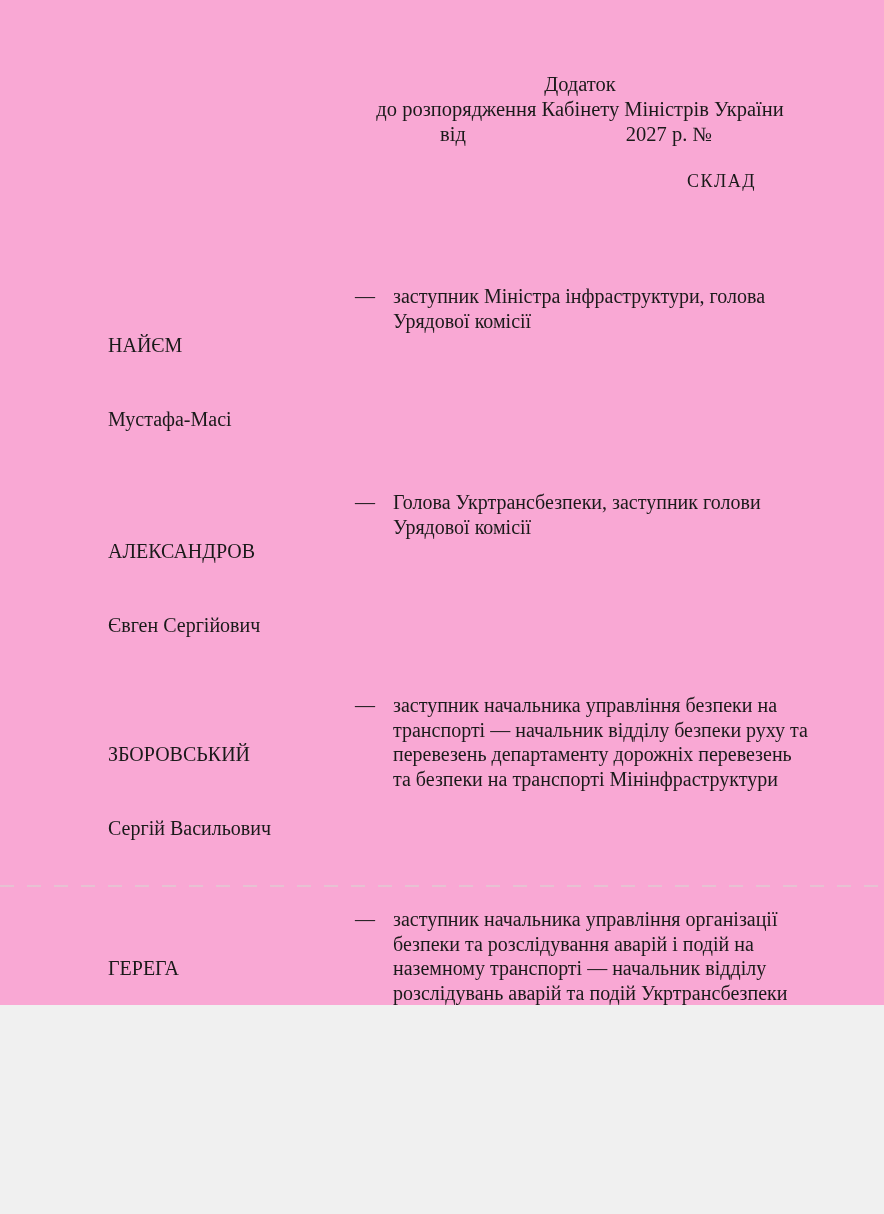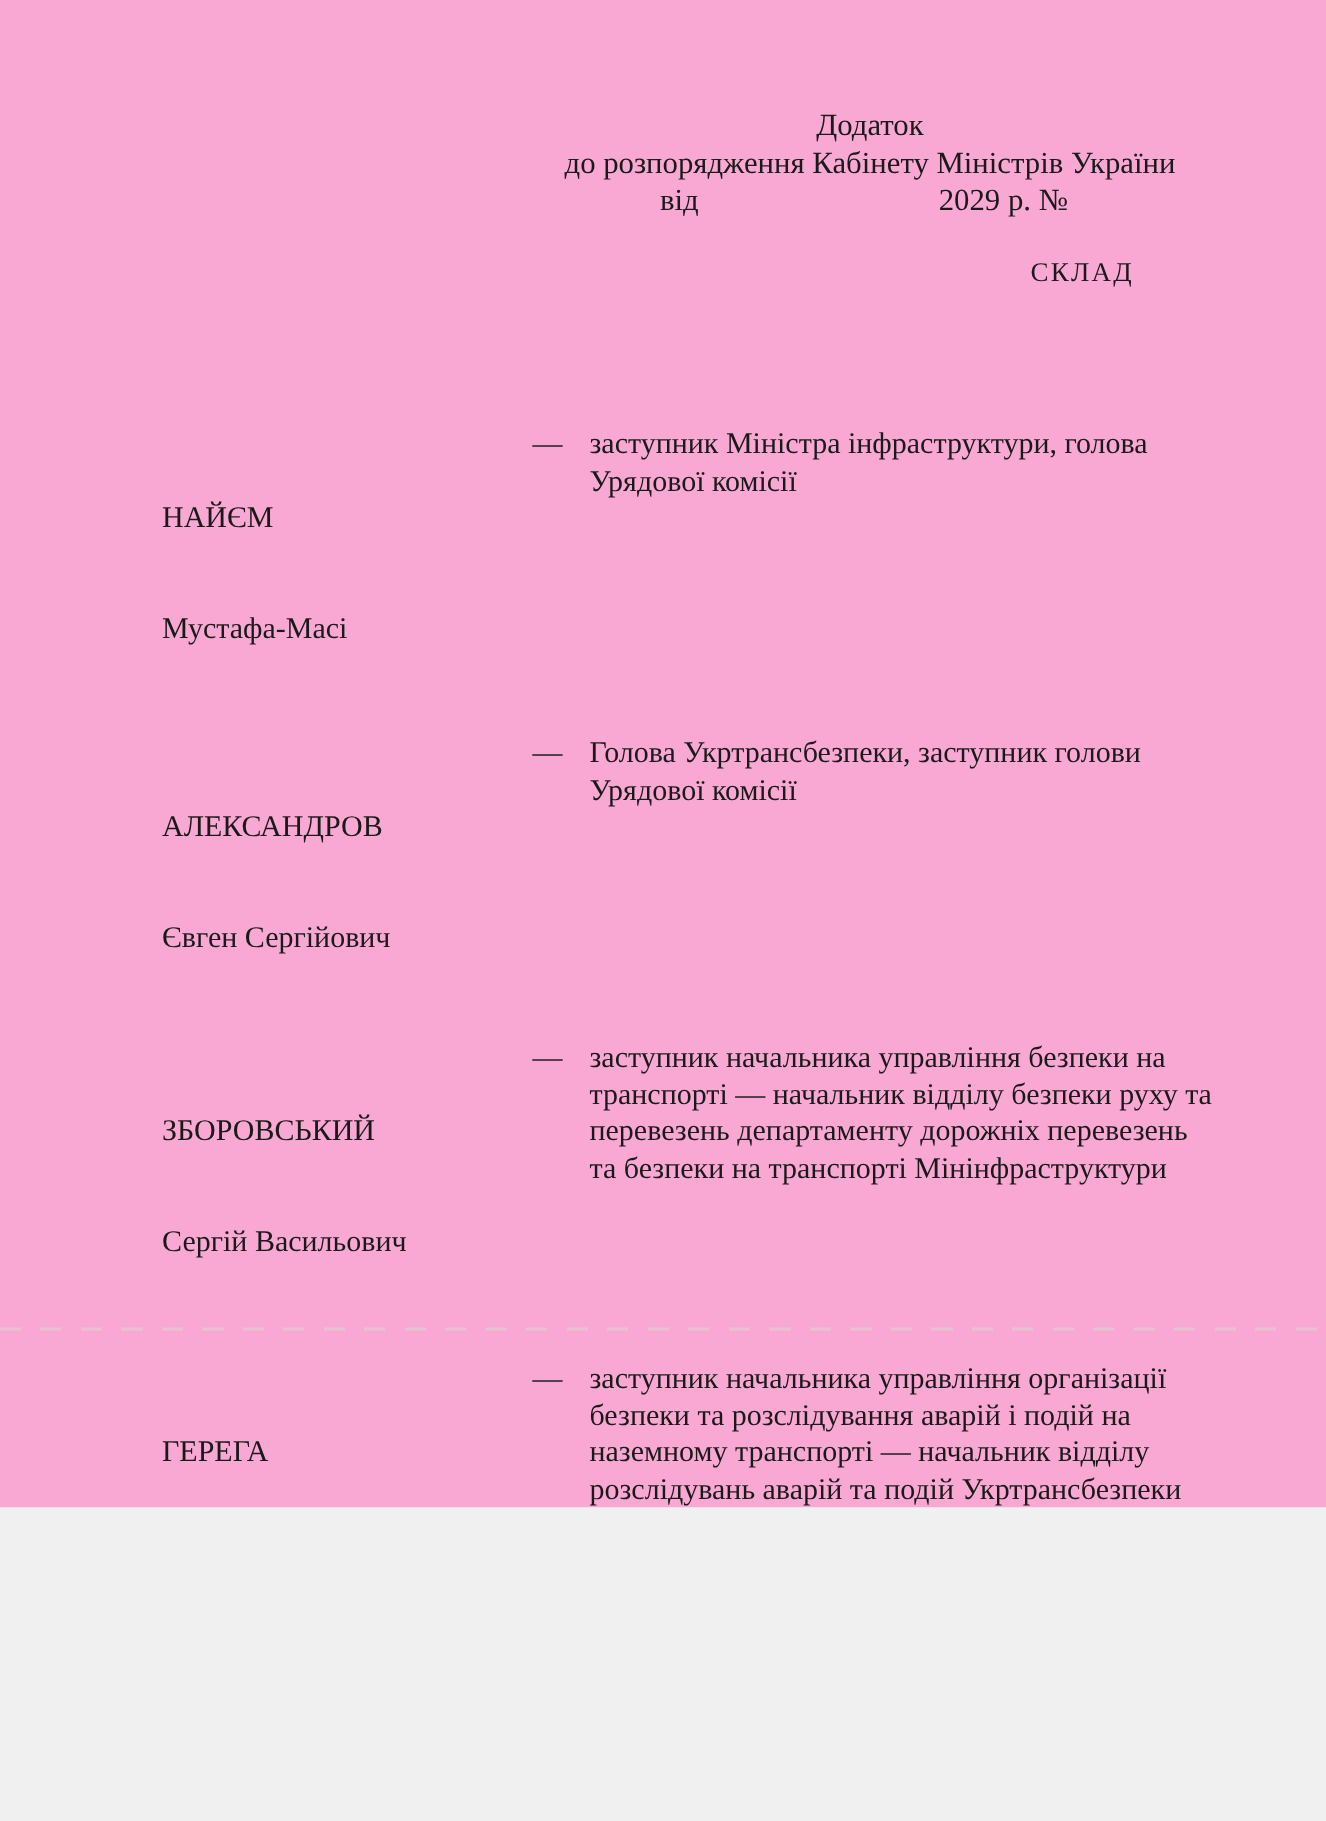--- a/index.html
+++ b/index.html
@@ -103,21 +103,21 @@
 </head>
 <body>
 
 <div class="page">
 
   <div class="doc-header">
     <div>Додаток</div>
     <div>до розпорядження Кабінету Міністрів України</div>
     <div class="date-line">
       <span>від</span>
-      <span>2029 р. №</span>
+      <span>2027 р. №</span>
     </div>
   </div>
 
   <div class="doc-title">
     <div class="heading">СКЛАД</div>
   </div>
 
   <div class="members">
 
     <div class="member-row">

